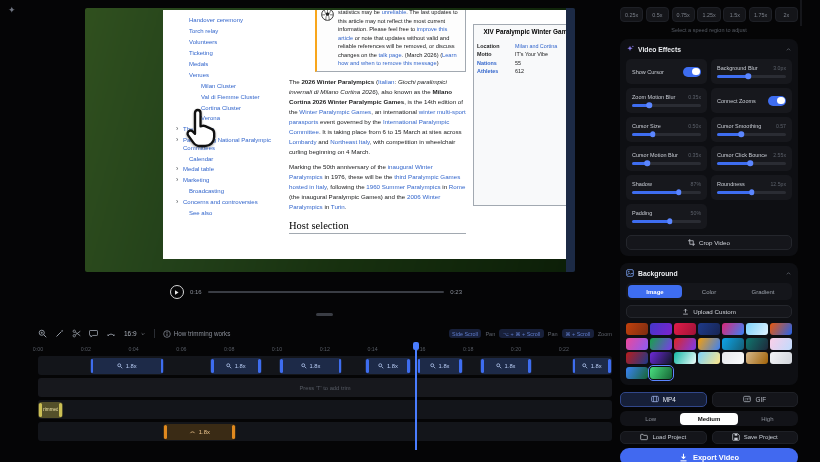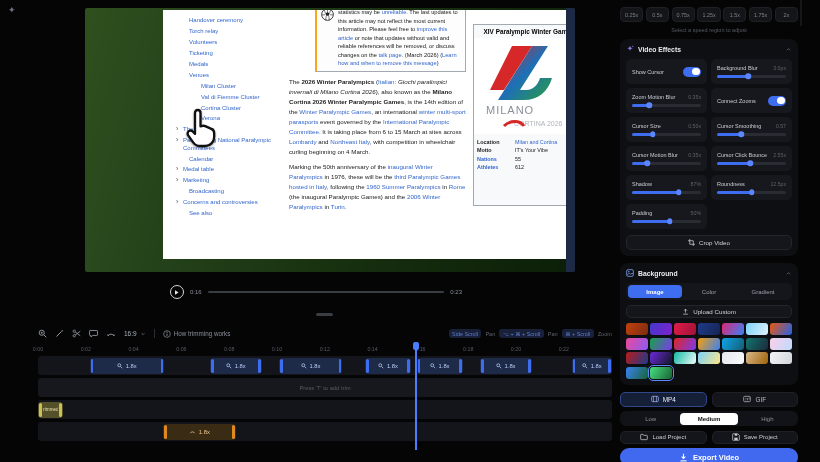--- a/index.html
+++ b/index.html
@@ -154,39 +154,24 @@
                 <svg width="13" height="13" viewBox="0 0 12 12" style="display:block">
                   <circle cx="6" cy="6" r="5.4" fill="#fff" stroke="#333" stroke-width=".9"></circle>
                   <path d="M6 3.6l1.9 1.4-.7 2.2H4.8l-.7-2.2z" fill="#222"></path>
                   <path d="M6 .6v3M8.9 1.8L7.9 5M11.3 6.3l-3 0M3.1 1.8l1 3.2M.7 6.3l3 0M4.3 11.3l.5-3.8M7.7 11.3l-.5-3.8" stroke="#333" stroke-width=".6" fill="none"></path>
                 </svg>
               </span>
             <div class="notice-text" id="notice-text"><span class="">statistics may be </span><span class="wlink ">unreliable</span><span class="">. The last updates to this article may not reflect the most current information. Please feel free to </span><span class="wlink ">improve this article</span><span class=""> or note that updates without valid and reliable references will be removed, or discuss changes on the </span><span class="wlink ">talk page</span><span class="">. (March 2026) (</span><span class="wlink ">Learn how and when to remove this message</span><span class="">)</span></div>
           </div>
           <p class="wiki-p" id="wiki-p1"><span class="">The </span><span class="wbold ">2026 Winter Paralympics</span><span class=""> (</span><span class="wlink ">Italian</span><span class="">: </span><span class="wital">Giochi paralimpici invernali di Milano Cortina 2026</span><span class="">), also known as the </span><span class="wbold ">Milano Cortina 2026 Winter Paralympic Games</span><span class="">, is the 14th edition of the </span><span class="wlink ">Winter Paralympic Games</span><span class="">, an international </span><span class="wlink ">winter multi-sport</span><span class=""> </span><span class="wlink ">parasports</span><span class=""> event governed by the </span><span class="wlink ">International Paralympic Committee</span><span class="">. It is taking place from 6 to 15 March at sites across </span><span class="wlink ">Lombardy</span><span class=""> and </span><span class="wlink ">Northeast Italy</span><span class="">, with competition in wheelchair curling beginning on 4 March.</span></p>
           <p class="wiki-p" id="wiki-p2"><span class="">Marking the 50th anniversary of the </span><span class="wlink ">inaugural Winter Paralympics</span><span class=""> in 1976, these will be the </span><span class="wlink ">third Paralympic Games hosted in Italy</span><span class="">, following the </span><span class="wlink ">1960 Summer Paralympics</span><span class=""> in </span><span class="wlink ">Rome</span><span class=""> (the inaugural Paralympic Games) and the </span><span class="wlink ">2006 Winter Paralympics</span><span class=""> in </span><span class="wlink ">Turin</span><span class="">.</span></p>
+          <div class="wiki-h2">Host selection</div>
         </div>
         <div class="infobox">
           <div class="ib-title">XIV Paralympic Winter Games</div>
-          <div class="ib-logo">
-            <svg width="112" height="96" viewBox="0 0 112 96">
-              <defs>
-                <linearGradient id="mcg" x1="0" y1="0" x2="1" y2="1">
-                  <stop offset="0" stop-color="#d62828"></stop>
-                    <stop offset="0.5" stop-color="#1d6fb8"></stop>
-                    <stop offset="1" stop-color="#2a9d3f"></stop>
-                </linearGradient>
-              </defs>
-              <path d="M38 8 L58 8 L30 52 L16 52 Z" fill="#d62828"></path>
-              <path d="M58 8 L74 8 L46 52 L52 52 C60 52 64 46 66 40 L78 40 C74 54 64 62 50 62 L24 62 Z" fill="url(#mcg)"></path>
-              <text x="12" y="76" font-size="11" fill="#8a8f99" font-family="Liberation Sans, sans-serif" letter-spacing="1">MILANO</text>
-              <text x="40" y="88" font-size="7" fill="#b0b4bc" font-family="Liberation Sans, sans-serif">CORTINA 2026</text>
-              <path d="M30 88 C36 82 46 82 50 88" stroke="#d62828" stroke-width="3" fill="none"></path>
-            </svg>
-          </div>
           <div class="ib-rows" id="ib-rows">
               <div class="ib-row">
                 <span class="ib-label">Location</span>
                 <span class="ib-val link2">Milan and Cortina</span>
               </div>
               <div class="ib-row">
                 <span class="ib-label">Motto</span>
                 <span class="ib-val">IT's Your Vibe</span>
               </div>
               <div class="ib-row">

